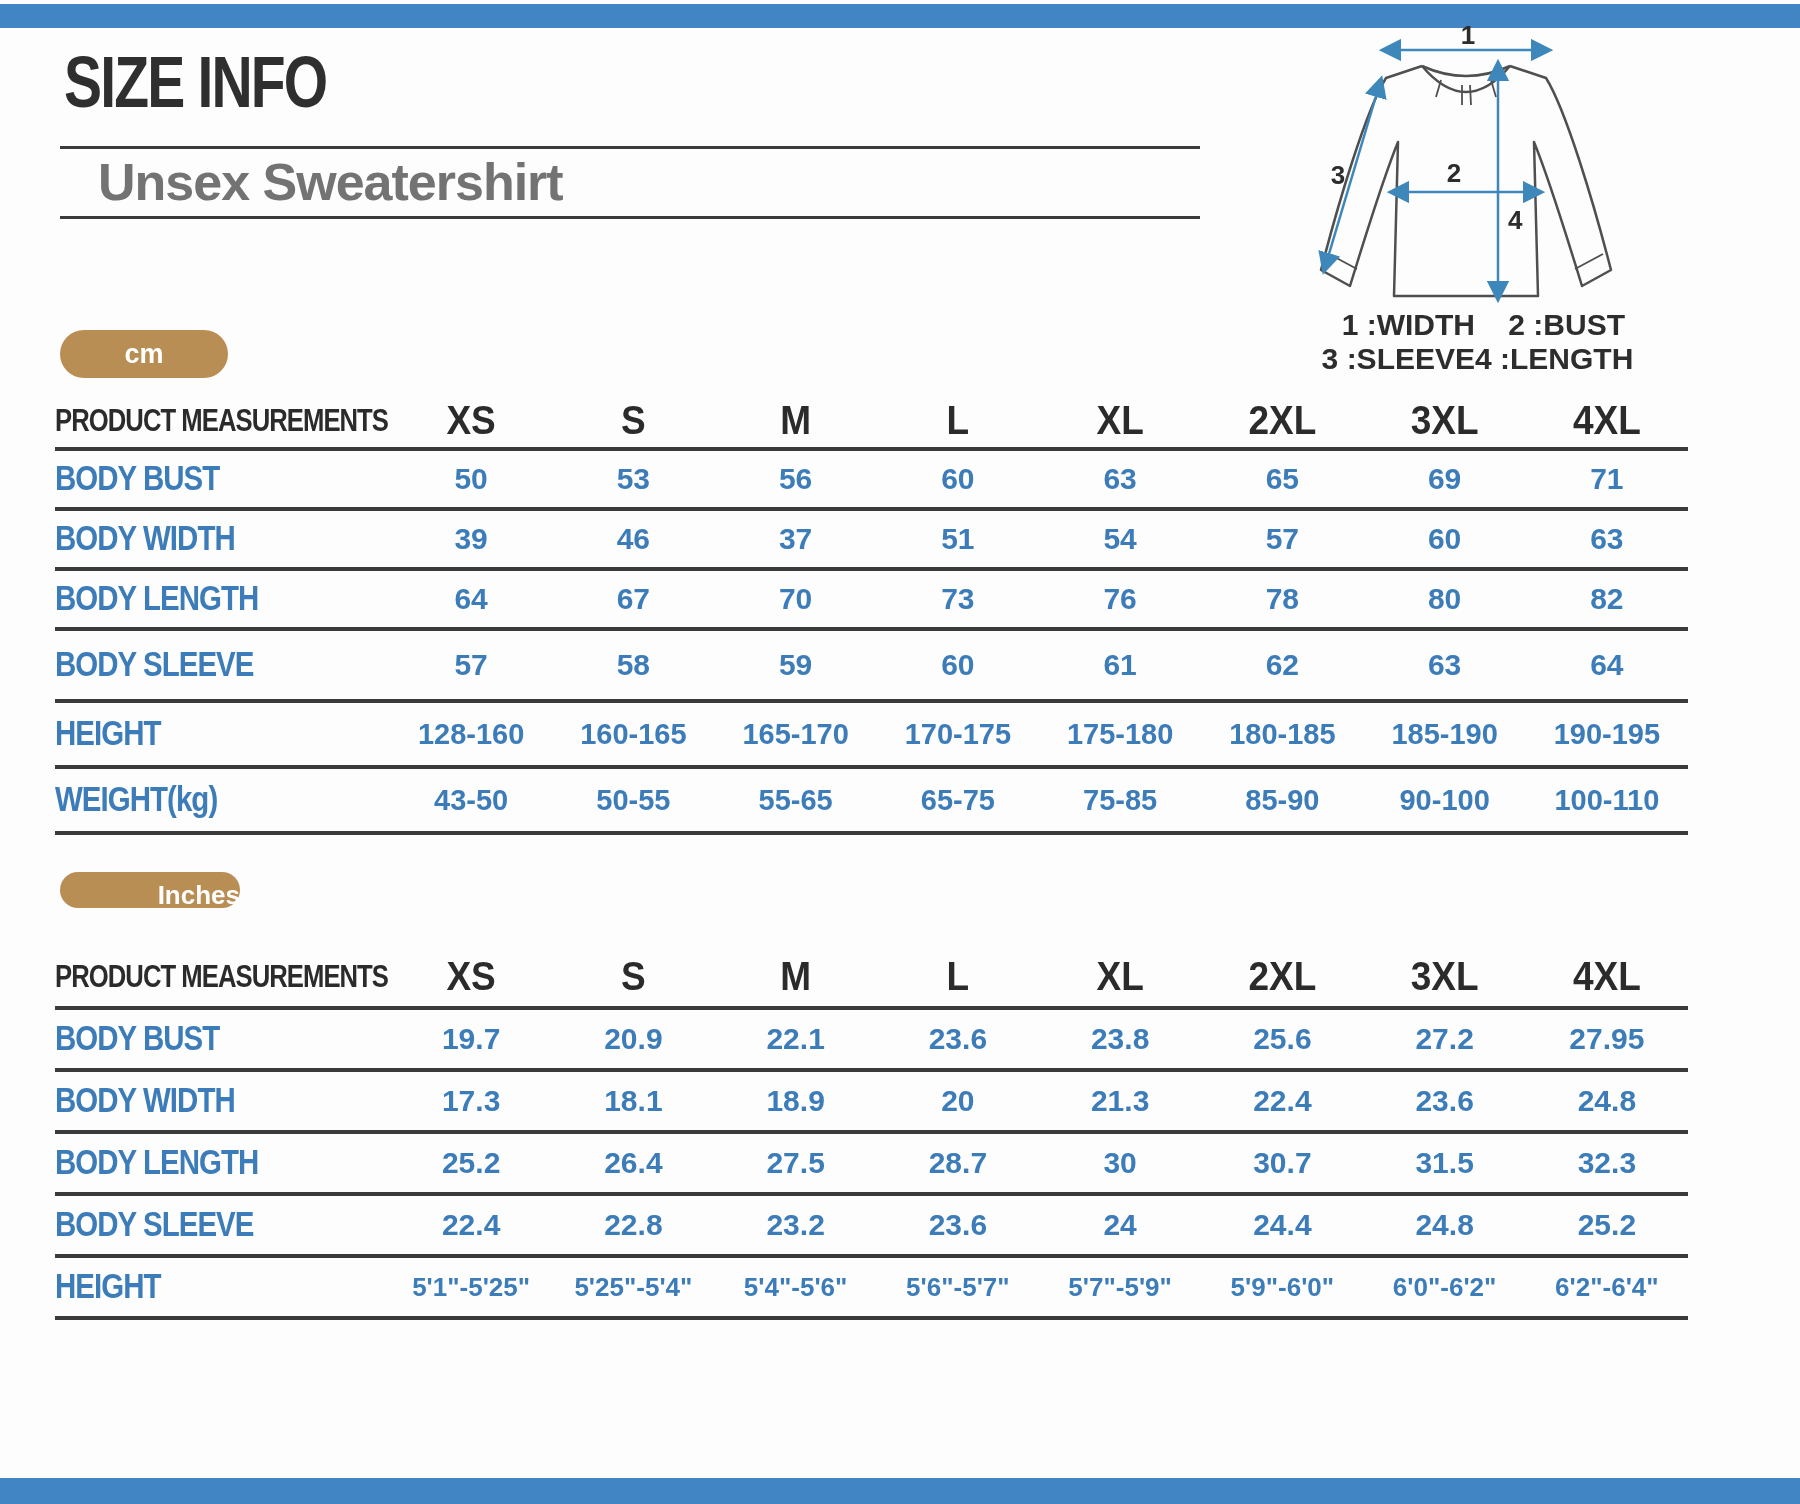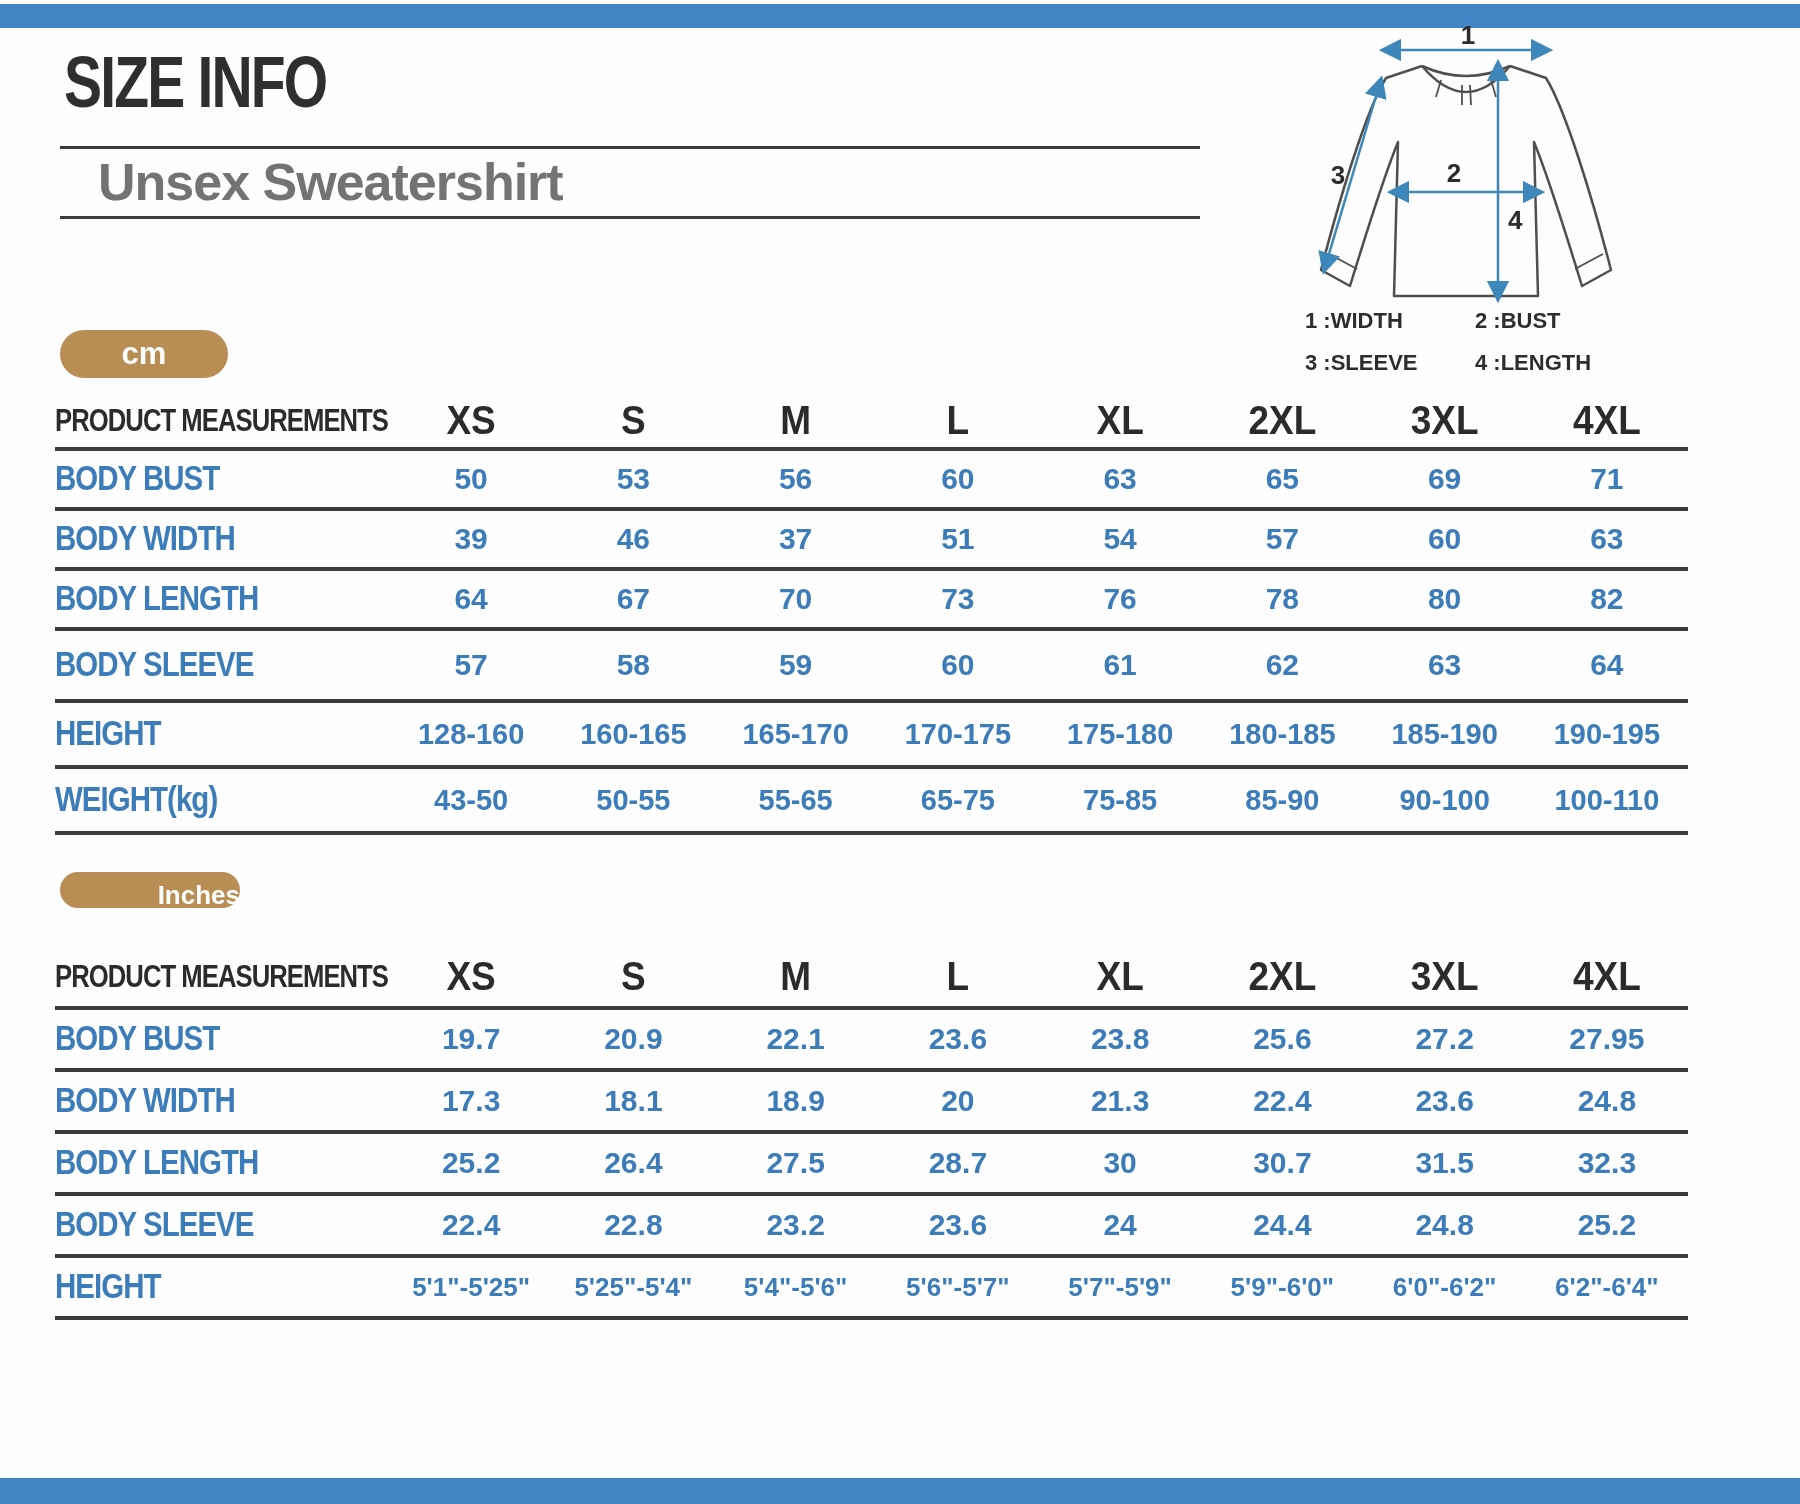--- a/index.html
+++ b/index.html
@@ -35,33 +35,33 @@
     position:absolute;left:78px;top:152px;
     font-size:52px;font-weight:bold;color:#737373;
     letter-spacing:-1px;white-space:nowrap;margin-left:20px;
   }
 
   
   .diagram{position:absolute;left:1276px;top:24px;width:390px;}
   .diagram svg{display:block;}
   .legend{
     position:absolute;left:1305px;top:308px;width:320px;
-    display:grid;grid-template-columns:170px 150px;row-gap:16px;
-    font-size:22px;font-weight:bold;color:var(--ink);
-    letter-spacing:0px;white-space:nowrap;
+    display:grid;grid-template-columns:170px 150px;row-gap:0;
+    font-size:30px;font-weight:bold;color:var(--ink);
+    letter-spacing:0px;white-space:nowrap;text-align:right;
   }
 
   
   .badge{
     position:absolute;left:60px;
     background:var(--badge-tan);color:#fff;
     font-weight:bold;text-align:center;
     border-radius:24px;
   }
-  .badge-cm{top:330px;width:168px;height:48px;font-size:31px;line-height:48px;}
+  .badge-cm{top:330px;width:168px;height:48px;font-size:27px;line-height:48px;}
   .badge-in{top:872px;width:180px;height:36px;font-size:26px;line-height:46px;text-align:right;}
 
   
   .size-table{position:absolute;left:55px;width:1633px;}
   .table-cm{top:395px;}
   .table-inches{top:948px;}
   .t-row{
     display:grid;
     grid-template-columns:335px repeat(8,1fr);
     align-items:center;

